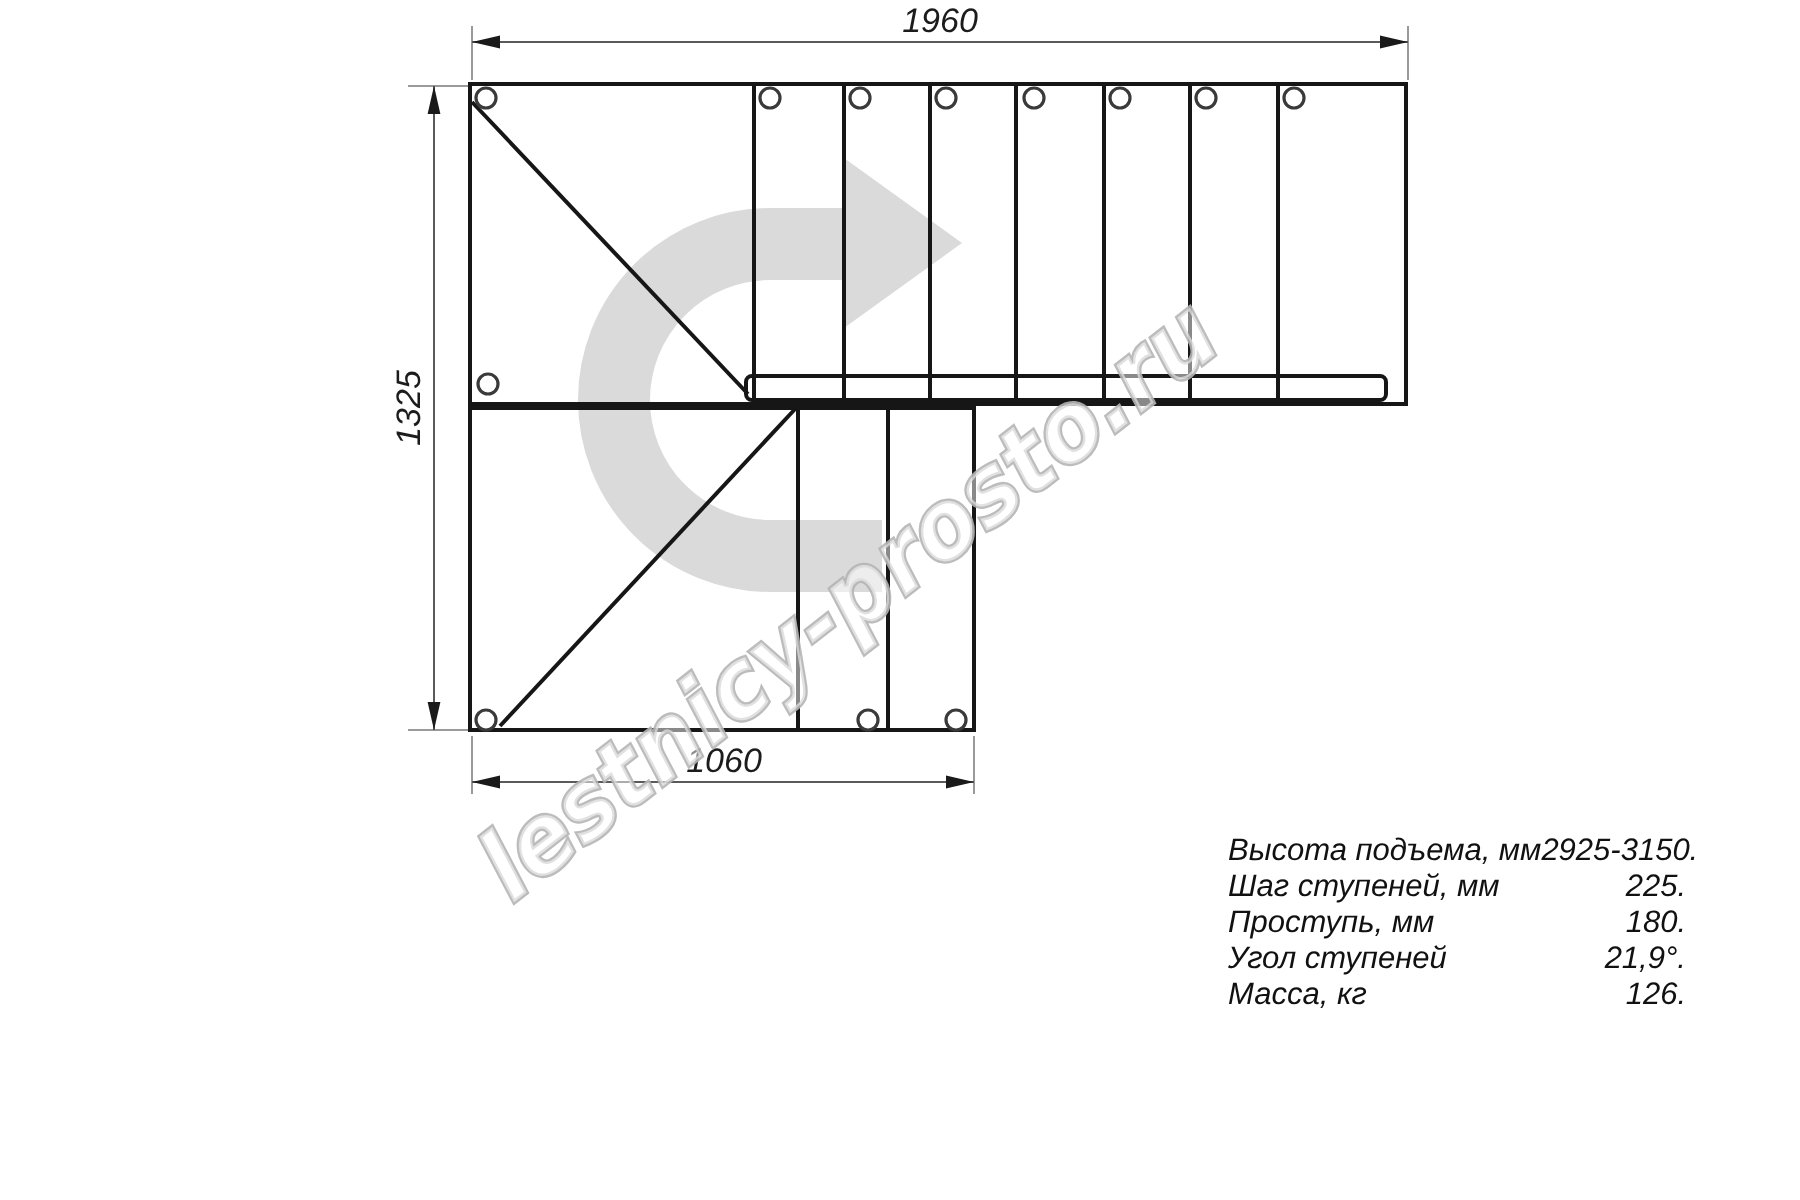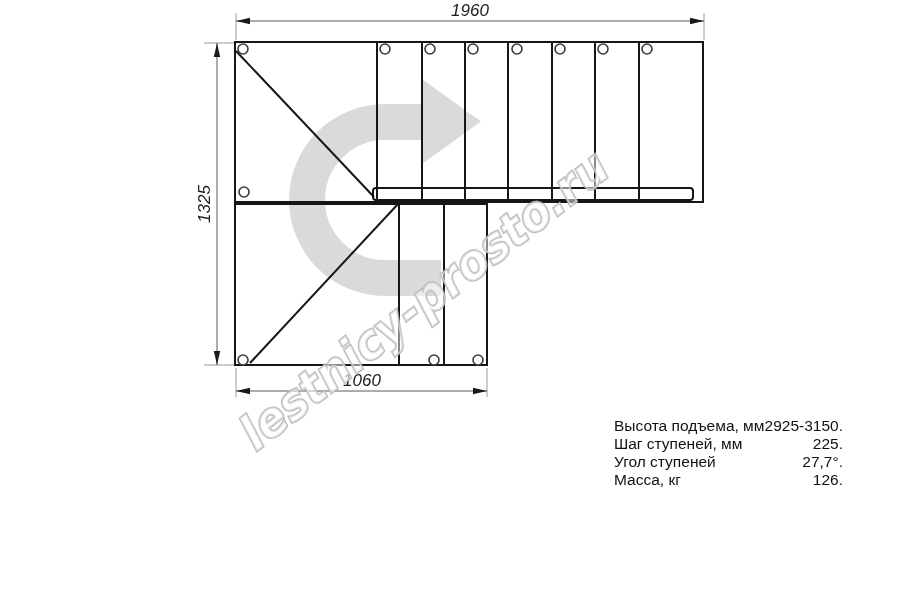--- a/index.html
+++ b/index.html
@@ -4,21 +4,21 @@
 <style>
   html,body{margin:0;padding:0;background:#fff;}
   #stage{position:relative;width:900px;height:600px;background:#ffffff;overflow:hidden;
          font-family:"Liberation Sans",sans-serif;}
   #drawing{position:absolute;left:0;top:0;}
   .dim-text{font-family:"Liberation Sans",sans-serif;font-style:italic;font-size:17px;fill:#1c1c1c;}
   .wm-text{font-family:"DejaVu Sans",sans-serif;font-weight:bold;font-style:oblique;
            font-size:48px;fill:rgba(255,255,255,0.55);stroke:#b5b5b5;stroke-width:2.4;
            paint-order:stroke;opacity:0.9;}
   #spec-table{position:absolute;left:614px;top:417px;width:229px;
-              font-size:15.5px;line-height:17.9px;color:#111;}
+              font-style:italic;font-size:15.5px;line-height:17.9px;color:#111;}
   .spec-row{display:flex;justify-content:space-between;white-space:nowrap;}
   .spec-label{text-align:left;}
   .spec-value{text-align:left;}
 </style>
 </head>
 <body>
 
 <div id="stage">
 
   <svg id="drawing" width="900" height="600" viewBox="0 0 900 600">
@@ -92,22 +92,26 @@
   <div id="spec-table">
     <div class="spec-row">
       <span class="spec-label">Высота подъема, мм</span>
       <span class="spec-value">2925-3150.</span>
     </div>
     <div class="spec-row">
       <span class="spec-label">Шаг ступеней, мм</span>
       <span class="spec-value">225.</span>
     </div>
     <div class="spec-row">
+      <span class="spec-label">Проступь, мм</span>
+      <span class="spec-value">180.</span>
+    </div>
+    <div class="spec-row">
       <span class="spec-label">Угол ступеней</span>
-      <span class="spec-value">27,7°.</span>
+      <span class="spec-value">21,9°.</span>
     </div>
     <div class="spec-row">
       <span class="spec-label">Масса, кг</span>
       <span class="spec-value">126.</span>
     </div>
   </div>
 
 </div>
 
 </body></html>

